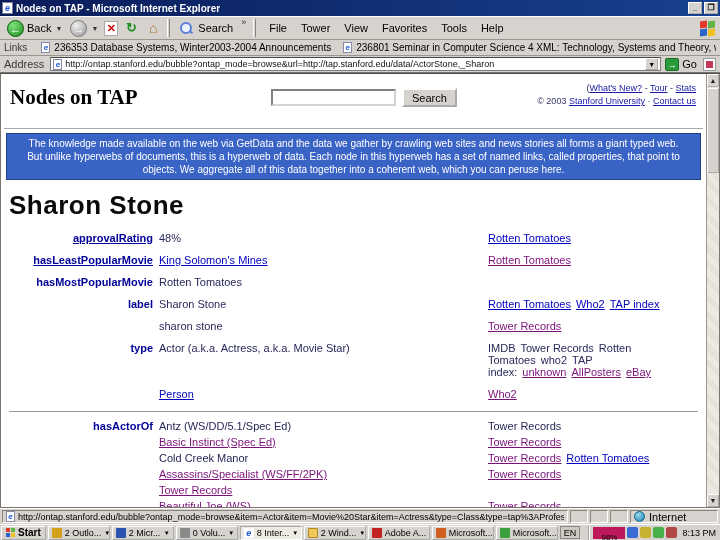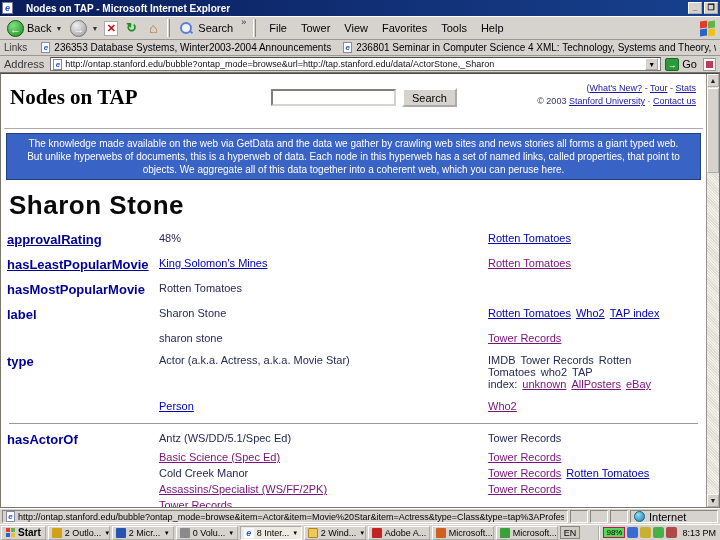--- a/index.html
+++ b/index.html
@@ -1,21 +1,21 @@
 <!DOCTYPE html>
 <html><head>
 <meta charset="utf-8">
 <style>
   * { margin:0; padding:0; box-sizing:border-box; }
   html,body { width:720px; height:540px; overflow:hidden; }
   body { font-family:"Liberation Sans", sans-serif; background:#d6d3ce; font-size:11px; color:#000; }
 
   
   .titlebar { height:16px; background:linear-gradient(90deg,#0a1c5a,#17418e); display:flex; align-items:center; padding:0 2px; color:#fff; }
-  .titlebar .title { font-weight:bold; font-size:10px; flex:1; white-space:nowrap; overflow:hidden; margin-left:13px; }
+  .titlebar .title { font-weight:bold; font-size:10px; flex:1; white-space:nowrap; overflow:hidden; margin-left:3px; }
   .win-btn { width:14px; height:12px; background:#d6d3ce; border:1px outset #fff; margin-left:2px; font-size:8px; line-height:9px; text-align:center; color:#000; font-weight:bold; }
   .ie-doc { width:11px; height:12px; background:#fff; border:1px solid #7a7a9a; position:relative; font-size:9px; line-height:11px; text-align:center; color:#1a5ad6; font-weight:bold; font-style:italic; }
 
   
   .toolbar { height:24px; background:#d6d3ce; border-top:1px solid #fff; border-bottom:1px solid #9a968e; display:flex; align-items:center; padding:0 3px; }
   .tb-grip { width:3px; height:18px; border-left:1px solid #fff; border-right:1px solid #8a867e; margin:0 3px; }
   .btn-back { display:flex; align-items:center; gap:3px; padding:1px 4px; }
   .circle { width:17px; height:17px; border-radius:50%; color:#fff; font-size:11px; line-height:16px; text-align:center; }
   .circle.green { background:radial-gradient(circle at 35% 30%,#7fe07f,#1d8f1d); border:1px solid #0c5c0c; }
   .circle.gray { background:radial-gradient(circle at 35% 30%,#eee,#9a9a9a); border:1px solid #777; color:#fff; }
@@ -63,21 +63,21 @@
   .hdr-right a, .pg a { cursor:pointer; }
   .lnk { color:#1a1aa6; text-decoration:underline; }
   .hr1 { border:0; border-top:1px solid #aaa; margin:2px 3px 0 3px; }
   .banner { margin:4px 5px 0 5px; background:#3a63c6; border:1px solid #20407e; color:#fff; text-align:center; font-size:10px; line-height:13px; padding:3px 14px; }
   .heading { font-size:26px; font-weight:bold; margin:10px 0 4px 8px; color:#0a0a0a; letter-spacing:0.5px; }
 
   .ptable { margin:6px 6px 0 6px; }
   .prow { display:grid; grid-template-columns:146px 1fr 212px; column-gap:6px; align-items:start; }
   .sec1 .prow { padding:5px 0; }
   .sec2 .prow { padding:2px 0; }
-  .plabel { text-align:left; font-weight:bold; color:#000099; font-size:13px; }
+  .plabel { text-align:right; font-weight:bold; color:#000099; font-size:11px; }
   .plabel.link { text-decoration:underline; }
   .seg { margin-right:5px; font-size:11px; }
   .s-link { color:#0000c0; text-decoration:underline; }
   .s-visited { color:#7b117b; text-decoration:underline; }
   .s-plain { color:#28285a; }
   .sec-hr { border:0; border-top:1px solid #999; margin:6px 2px; }
 
   
   .scrollbar { width:13px; background:repeating-linear-gradient(45deg,#f2f1ea 0 1px,#dedbd2 1px 2px); border-left:1px solid #9a968e; display:flex; flex-direction:column; }
   .sb-btn { height:13px; background:#d6d3ce; border:1px outset #fff; font-size:7px; text-align:center; line-height:11px; color:#222; }
@@ -107,21 +107,21 @@
   .outlook-icon { background:#d4a017; }
   .word-icon { background:#2a52b0; }
   .volume-icon { background:#8a8a8a; }
   .ie-icon { background:#fff; color:#1a5ad6; font-weight:bold; font-style:italic; font-size:9px; line-height:10px; text-align:center; }
   .folder-icon { background:#f0c858; border:1px solid #b08820; }
   .acrobat-icon { background:#c22222; }
   .office-icon { background:#d06020; }
   .msn-icon { background:#3aa03a; }
   .lang-box { border:1px solid #888; background:#cdcac2; padding:0 3px; font-size:9px; height:13px; line-height:12px; flex:none; }
   .tray { display:flex; align-items:center; gap:2px; border-left:2px groove #fff; padding-left:3px; margin-left:auto; flex:none; height:14px; }
-  .batt { background:#5ad65a; border:1px solid #be185d; font-size:8px; padding:0 2px; height:11px; line-height:10px; }
+  .batt { background:#5ad65a; border:6px solid #be185d; font-size:8px; padding:0 2px; height:11px; line-height:10px; }
   .tray-ic { width:11px; height:11px; border-radius:2px; }
   .tray-ic.k{background:#3a6ad6}.tray-ic.v{background:#c8b030}.tray-ic.m{background:#48b048}.tray-ic.n{background:#b04848}
   .clock { font-size:9px; padding:0 3px; }
 </style>
 </head>
 <body>
 
 <div class="titlebar">
   <span class="ie-doc">e</span>
   <span class="title">Nodes on TAP - Microsoft Internet Explorer</span>
@@ -247,21 +247,21 @@
         </div>
         <hr class="sec-hr">
         <div class="sec2">
           <div class="prow">
             <span class="plabel ">hasActorOf</span>
             <span><span class="seg s-plain">Antz (WS/DD/5.1/Spec Ed)</span></span>
             <span><span class="seg s-plain">Tower Records</span></span>
           </div>
           <div class="prow">
             <span class="plabel "></span>
-            <span><span class="seg s-visited">Basic Science (Spec Ed)</span></span>
+            <span><span class="seg s-visited">Basic Instinct (Spec Ed)</span></span>
             <span><span class="seg s-visited">Tower Records</span></span>
           </div>
           <div class="prow">
             <span class="plabel "></span>
             <span><span class="seg s-plain">Cold Creek Manor</span></span>
             <span><span class="seg s-visited">Tower Records</span><span class="seg s-link">Rotten Tomatoes</span></span>
           </div>
           <div class="prow">
             <span class="plabel "></span>
             <span><span class="seg s-visited">Assassins/Specialist (WS/FF/2PK)</span></span>

